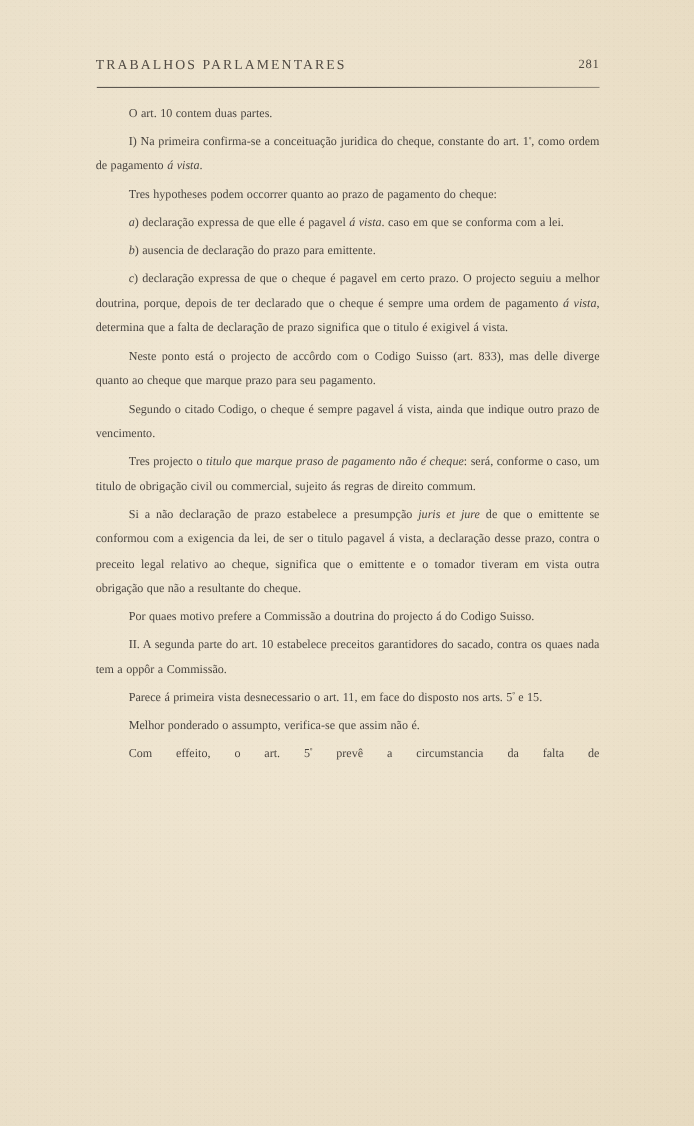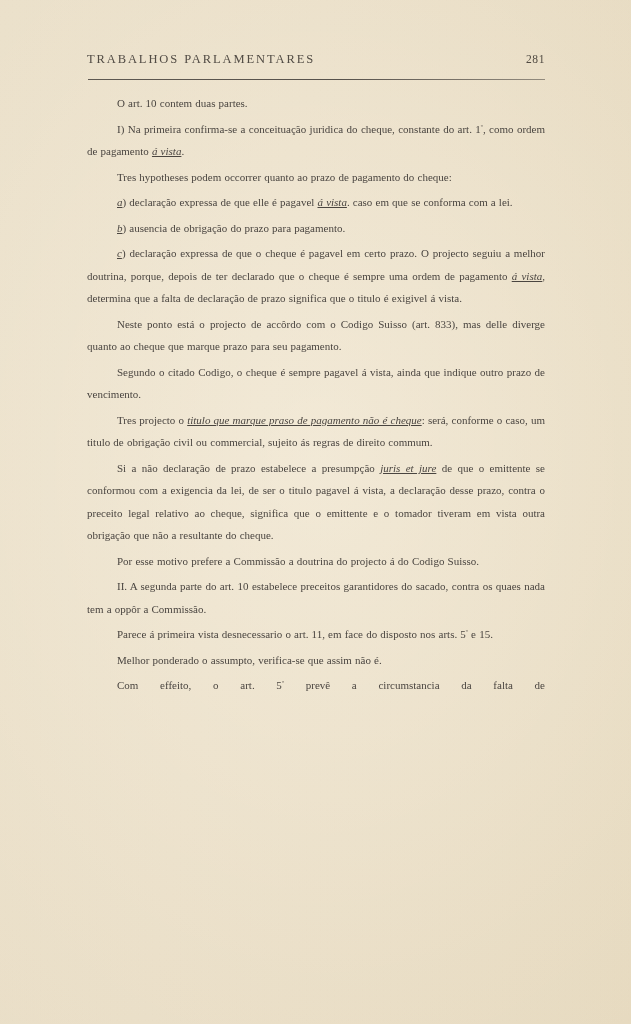--- a/index.html
+++ b/index.html
@@ -103,21 +103,20 @@
   }
   p.para.gap {
     margin-top: 3.2px;
   }
   
   p.para.cut {
     text-align-last: justify;
   }
   i, .it {
     font-style: italic;
-    text-decoration: underline;
   }
   sup.ord {
     font-size: 0.62em;
     vertical-align: 0.46em;
     line-height: 0;
   }
 </style>
 </head>
 <body>
 
@@ -131,26 +130,26 @@
     <div class="runhead-folio">281</div>
   </div>
 
   <div class="rule"></div>
 
   <div class="body" id="body-text">
       <p class="para"><span>O art. 10 contem duas partes.</span></p>
       <p class="para gap"><span>I) Na primeira confirma-se a conceituação juridica do cheque, constante do art. 1</span><sup class="ord">º</sup><span>, como ordem de pagamento </span><i>á vista</i><span>.</span></p>
       <p class="para gap"><span>Tres hypotheses podem occorrer quanto ao prazo de pagamento do cheque:</span></p>
       <p class="para gap"><i>a</i><span>) declaração expressa de que elle é pagavel </span><i>á vista</i><span>. caso em que se conforma com a lei.</span></p>
-      <p class="para gap"><i>b</i><span>) ausencia de obrigação do prazo para pagamento.</span></p>
+      <p class="para gap"><i>b</i><span>) ausencia de declaração do prazo para emittente.</span></p>
       <p class="para gap"><i>c</i><span>) declaração expressa de que o cheque é pagavel em certo prazo. O projecto seguiu a melhor doutrina, porque, depois de ter declarado que o cheque é sempre uma ordem de pagamento </span><i>á vista</i><span>, determina que a falta de declaração de prazo significa que o titulo é exigivel á vista.</span></p>
       <p class="para gap"><span>Neste ponto está o projecto de accôrdo com o Codigo Suisso (art. 833), mas delle diverge quanto ao cheque que marque prazo para seu pagamento.</span></p>
       <p class="para gap"><span>Segundo o citado Codigo, o cheque é sempre pagavel á vista, ainda que indique outro prazo de vencimento.</span></p>
       <p class="para gap"><span>Tres projecto o </span><i>titulo que marque praso de pagamento não é cheque</i><span>: será, conforme o caso, um titulo de obrigação civil ou commercial, sujeito ás regras de direito commum.</span></p>
       <p class="para gap"><span>Si a não declaração de prazo estabelece a presumpção </span><i>juris et jure</i><span> de que o emittente se conformou com a exigencia da lei, de ser o titulo pagavel á vista, a declaração desse prazo, contra o preceito legal relativo ao cheque, significa que o emittente e o tomador tiveram em vista outra obrigação que não a resultante do cheque.</span></p>
-      <p class="para gap"><span>Por esse motivo prefere a Commissão a doutrina do projecto á do Codigo Suisso.</span></p>
+      <p class="para gap"><span>Por quaes motivo prefere a Commissão a doutrina do projecto á do Codigo Suisso.</span></p>
       <p class="para gap"><span>II. A segunda parte do art. 10 estabelece preceitos garantidores do sacado, contra os quaes nada tem a oppôr a Commissão.</span></p>
       <p class="para gap"><span>Parece á primeira vista desnecessario o art. 11, em face do disposto nos arts. 5</span><sup class="ord">º</sup><span> e 15.</span></p>
       <p class="para gap"><span>Melhor ponderado o assumpto, verifica-se que assim não é.</span></p>
       <p class="para gap cut"><span>Com effeito, o art. 5</span><sup class="ord">º</sup><span> prevê a circumstancia da falta de</span></p>
     </div>
 
 </div>
 
 </body></html>

